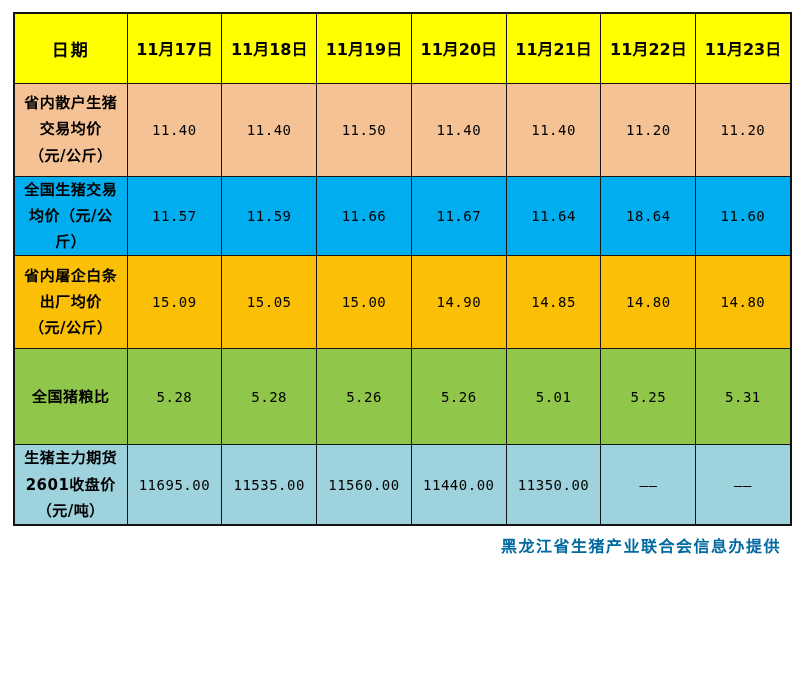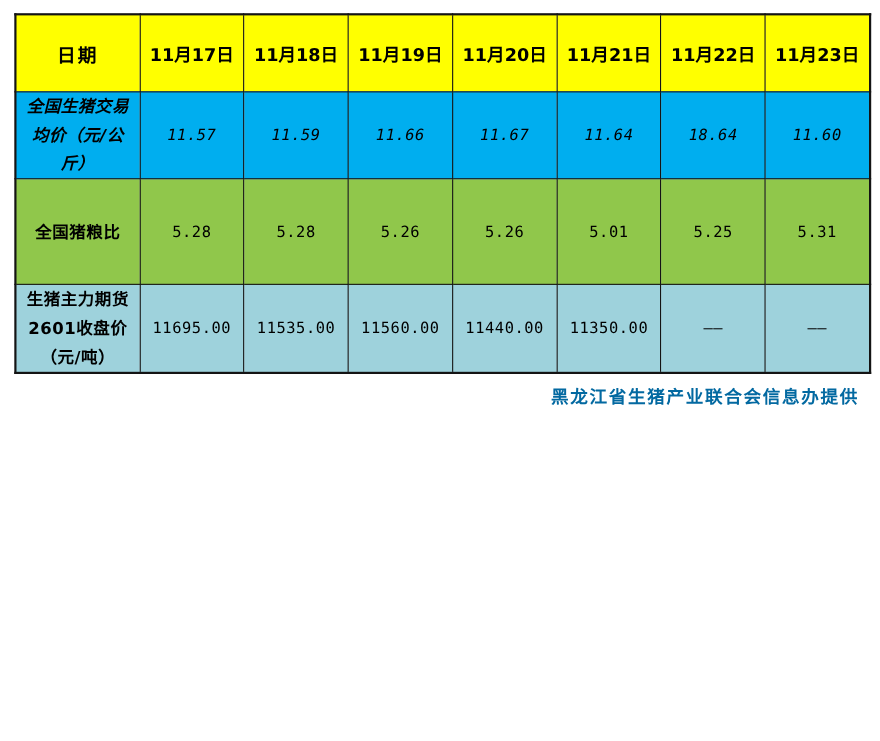--- a/index.html
+++ b/index.html
@@ -77,21 +77,21 @@
   
   tr.row-0 > td { background: #8cb0e2; }
   tr.row-1 > td { background: #f5c295; }
   tr.row-2 > td { background: #00aeef; }
   tr.row-3 > td { background: #fbbf06; }
   tr.row-4 > td { background: #90c74b; }
   tr.row-5 > td { background: #9ed2dc; }
 
   tr.row-4 > td { height: 96px; }
   tr.row-5 > td { height: 60px; text-align: center; }
-  tr.row-2 > td { height: 68px; font-style: italic; }
+  tr.row-2 > td { height: 68px; }
 
   .footer-note {
     margin-top: 7px;
     width: 777px;
     text-align: right;
     padding-right: 9px;
     box-sizing: border-box;
     font-size: 16px;
     font-weight: bold;
     color: #0369a1;
@@ -125,36 +125,64 @@
         <th>11月20日</th>
         <th>11月21日</th>
         <th>11月22日</th>
         <th>11月23日</th>
       </tr>
     </thead>
 
     <tbody>
 
 
+      <tr class="data-row row-1">
+        <td class="row-label">
+          <div>省内散户生猪</div>
+          <div>交易均价</div>
+          <div>（元/公斤）</div>
+        </td>
+        <td class="row-value">11.40</td>
+        <td class="row-value">11.40</td>
+        <td class="row-value">11.50</td>
+        <td class="row-value">11.40</td>
+        <td class="row-value">11.40</td>
+        <td class="row-value">11.20</td>
+        <td class="row-value">11.20</td>
+      </tr>
 
       <tr class="data-row row-2">
         <td class="row-label">
           <div>全国生猪交易</div>
           <div>均价（元/公</div>
           <div>斤）</div>
         </td>
         <td class="row-value">11.57</td>
         <td class="row-value">11.59</td>
         <td class="row-value">11.66</td>
         <td class="row-value">11.67</td>
         <td class="row-value">11.64</td>
         <td class="row-value">18.64</td>
         <td class="row-value">11.60</td>
       </tr>
 
+      <tr class="data-row row-3">
+        <td class="row-label">
+          <div>省内屠企白条</div>
+          <div>出厂均价</div>
+          <div>（元/公斤）</div>
+        </td>
+        <td class="row-value">15.09</td>
+        <td class="row-value">15.05</td>
+        <td class="row-value">15.00</td>
+        <td class="row-value">14.90</td>
+        <td class="row-value">14.85</td>
+        <td class="row-value">14.80</td>
+        <td class="row-value">14.80</td>
+      </tr>
 
       <tr class="data-row row-4">
         <td class="row-label">
           <div>全国猪粮比</div>
         </td>
         <td class="row-value">5.28</td>
         <td class="row-value">5.28</td>
         <td class="row-value">5.26</td>
         <td class="row-value">5.26</td>
         <td class="row-value">5.01</td>

